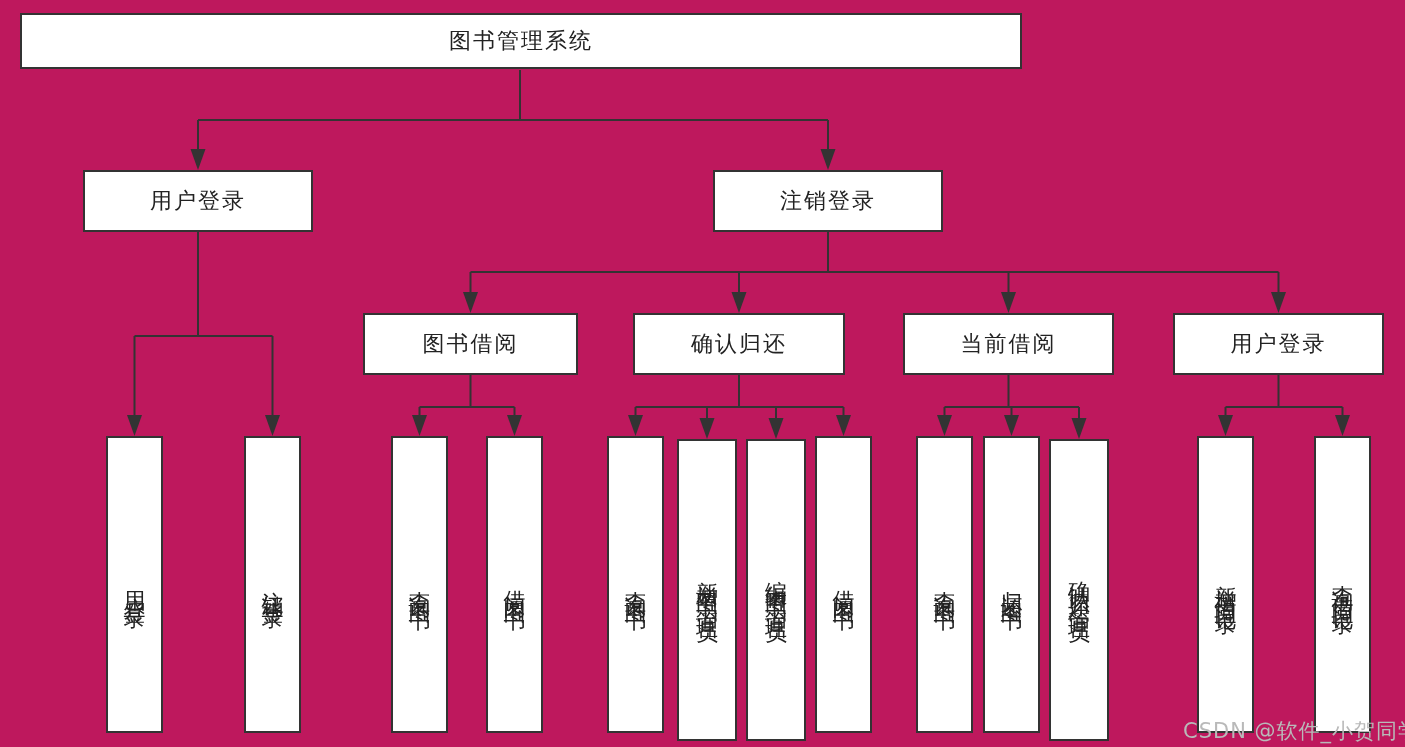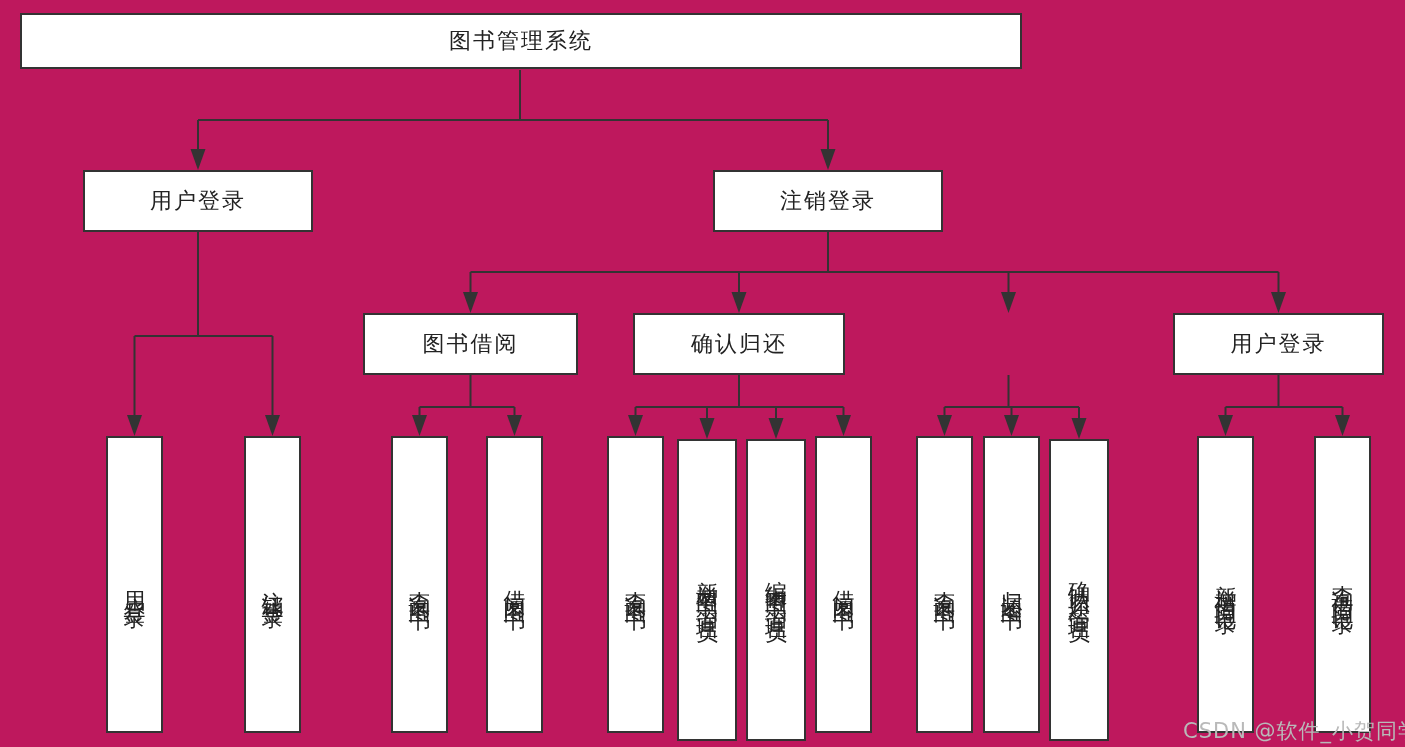--- a/index.html
+++ b/index.html
@@ -108,20 +108,23 @@
   <div class="box hbox" style="left:713px;top:170px;width:230px;height:62px">
     <span class="lbl">注销登录</span>
   </div>
 
   <div class="box hbox" style="left:363px;top:313px;width:215px;height:62px">
     <span class="lbl">图书借阅</span>
   </div>
   <div class="box hbox" style="left:633px;top:313px;width:212px;height:62px">
     <span class="lbl">确认归还</span>
   </div>
+  <div class="box hbox" style="left:903px;top:313px;width:211px;height:62px">
+    <span class="lbl">当前借阅</span>
+  </div>
   <div class="box hbox" style="left:1173px;top:313px;width:211px;height:62px">
     <span class="lbl">用户登录</span>
   </div>
 
   <div class="box vbox" style="left:106px;top:436px;width:57px;height:297px">
     <span class="lbl">用户登录</span>
   </div>
   <div class="box vbox" style="left:244px;top:436px;width:57px;height:297px">
     <span class="lbl">注销登录</span>
   </div>

